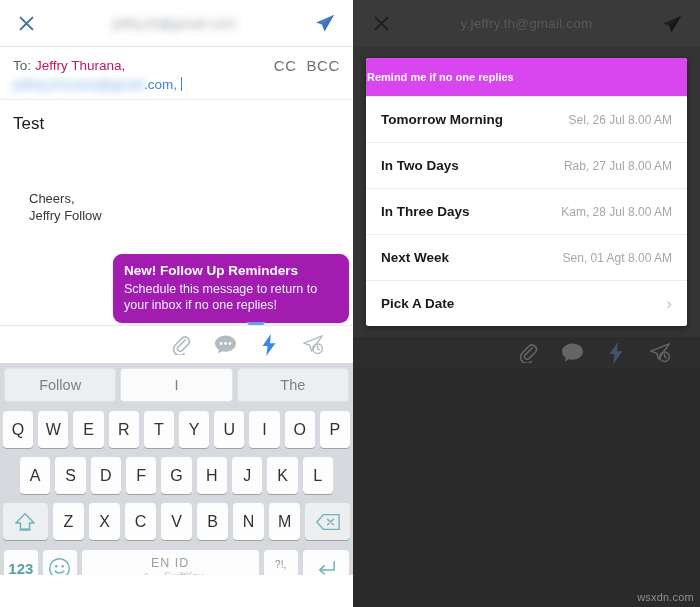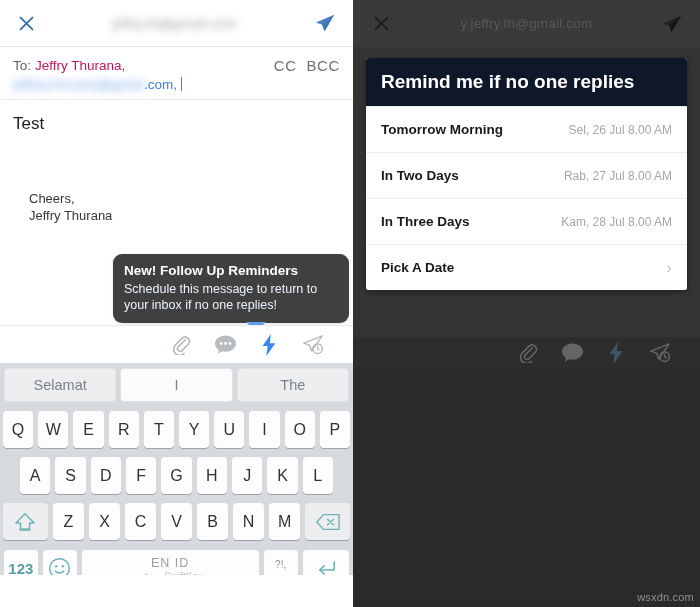--- a/index.html
+++ b/index.html
@@ -68,21 +68,21 @@
     height: 150px;
     margin-left: 16px;
   }
   .body-area div { white-space: nowrap; }
 
   
   .tooltip {
     position: absolute;
     left: 113px; top: 254px;
     width: 236px;
-    background: #404040;
+    background: #a21caf;
     border-radius: 9px;
     padding: 8px 11px 10px 11px;
     color: #ffffff;
     box-shadow: 0 1px 3px rgba(0,0,0,.12);
   }
   .tooltip-title { font-size: 13.5px; font-weight: bold; line-height: 18px; color: #ffffff; }
   .tooltip-body { font-size: 12.5px; line-height: 16px; color: #eaf2fd; margin-top: 1px; }
   .tooltip-arrow {
     position: absolute;
     left: 133px; bottom: -9px;
@@ -168,23 +168,23 @@
   .reminder-card {
     position: absolute;
     left: 13px; top: 58px;
     width: 321px;
     background: #ffffff;
     border-radius: 3px;
     overflow: hidden;
     box-shadow: 0 2px 6px rgba(0,0,0,.4);
   }
   .reminder-head {
-    background: #0f172a;
-    padding: 13px 15px;
-    font-size: 19px; font-weight: bold; color: #ffffff;
+    background: #d946ef;
+    padding: 13px 1px;
+    font-size: 11px; font-weight: bold; color: #ffffff;
   }
   .reminder-item {
     display: flex; align-items: center; justify-content: space-between;
     padding: 0 15px;
     height: 46px;
     border-top: 1px solid #ececec;
     background: #ffffff;
     gap: 40px;
   }
   .reminder-item:first-of-type { border-top: none; }
@@ -248,21 +248,21 @@
         <span class="blurred-mail">jeffrey.thurana@gmail</span>
           <span class="mail-tail">.com,</span>
           <span class="caret-text"></span>
       </div>
     </div>
 
     <div class="subject">Test</div>
 
     <div class="body-area">
       <div>Cheers,</div>
-      <div>Jeffry Thurana</div>
+      <div>Jeffry Follow</div>
     </div>
 
     <div class="tooltip">
       <div class="tooltip-title">New! Follow Up Reminders</div>
       <div class="tooltip-body">Schedule this message to return to your inbox if no one replies!</div>
       <div class="tooltip-arrow"></div>
     </div>
 
     <div class="compose-toolbar">
       <div class="tb-icon">
@@ -288,21 +288,21 @@
           <path d="M23 2 L3 10 L9.5 12.2 L11.5 18.5 Z" fill="none" stroke="#b6bbc0" stroke-width="1.6" stroke-linejoin="round"></path>
           <circle cx="18" cy="16" r="5.2" fill="none" stroke="#b6bbc0" stroke-width="1.6"></circle>
           <path d="M18 13.2 L18 16 L20 17.4" stroke="#b6bbc0" stroke-width="1.5" fill="none" stroke-linecap="round"></path>
         </svg>
       </div>
     </div>
 
     <div class="keyboard">
 
       <div class="pred-row">
-        <div class="pred">Selamat</div>
+        <div class="pred">Follow</div>
         <div class="pred center">
           <span>I</span>
         </div>
         <div class="pred">The</div>
       </div>
 
       <div class="krow r1">
         <div class="key">Q</div>
         <div class="key">W</div>
         <div class="key">E</div>
@@ -408,20 +408,24 @@
       </div>
       <div class="reminder-item">
         <span class="ri-label">In Two Days</span>
         <span class="ri-when">Rab, 27 Jul 8.00 AM</span>
       </div>
       <div class="reminder-item">
         <span class="ri-label">In Three Days</span>
         <span class="ri-when">Kam, 28 Jul 8.00 AM</span>
       </div>
       <div class="reminder-item">
+        <span class="ri-label">Next Week</span>
+        <span class="ri-when">Sen, 01 Agt 8.00 AM</span>
+      </div>
+      <div class="reminder-item">
         <span class="ri-label">Pick A Date</span>
         <span class="ri-chevron">›</span>
       </div>
     </div>
 
     <div class="dim-toolbar">
       <div class="tb-icon">
         <svg width="21" height="21" viewBox="0 0 24 24">
           <path d="M16.5 6.5 L8 15 a3 3 0 0 0 4.2 4.2 L20 11.5 a5 5 0 0 0-7-7 L5 12.5 a7 7 0 0 0 9.9 9.9" stroke="#d6dade" stroke-width="1.8" fill="none" stroke-linecap="round"></path>
         </svg>

